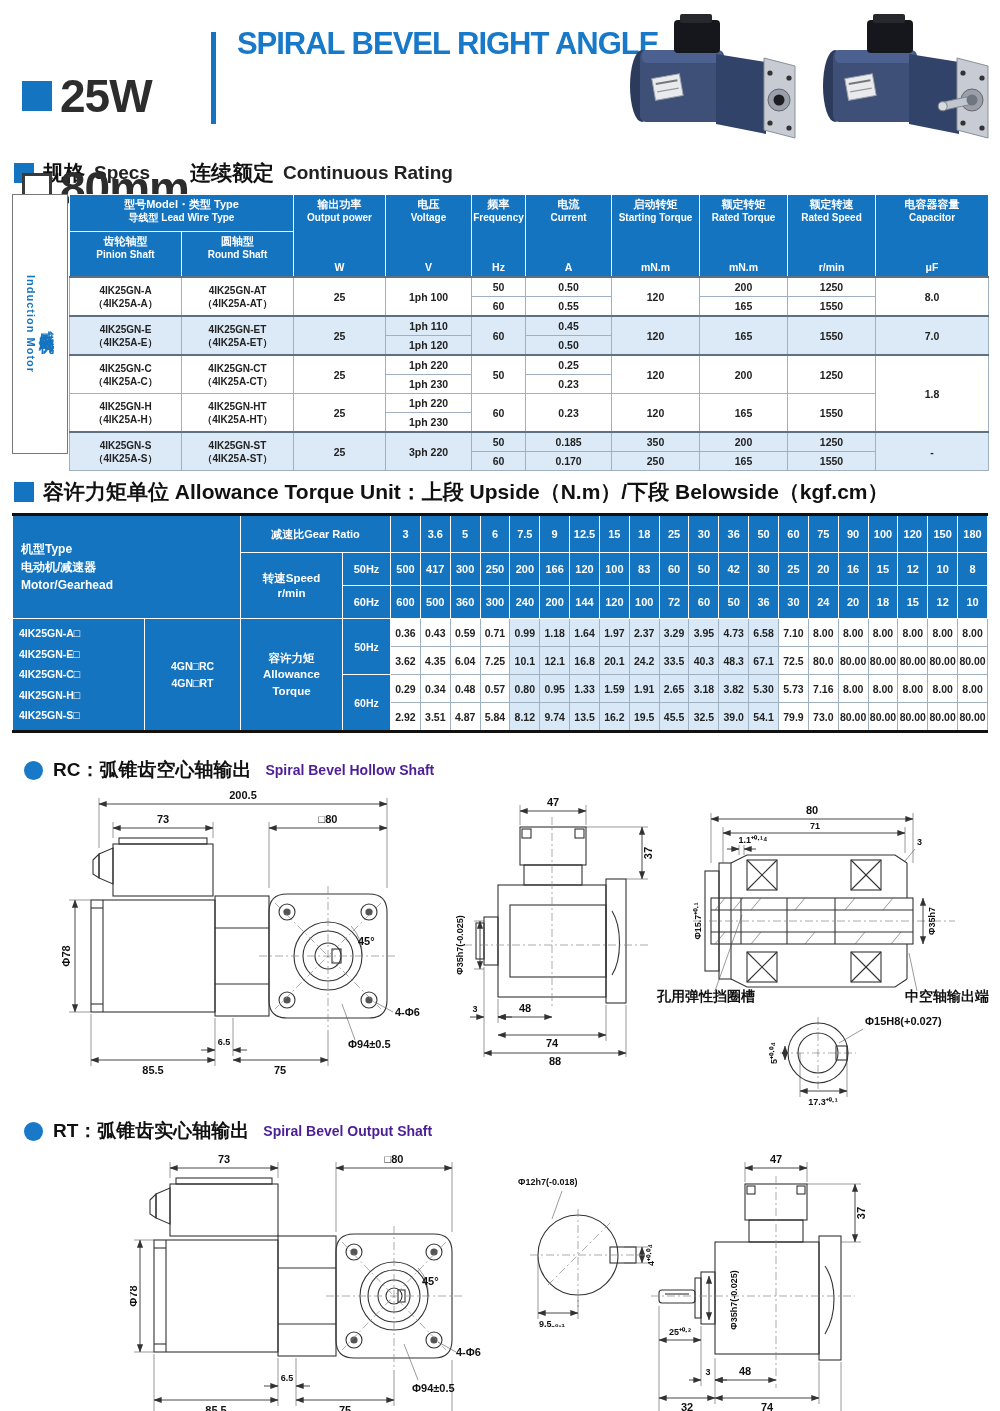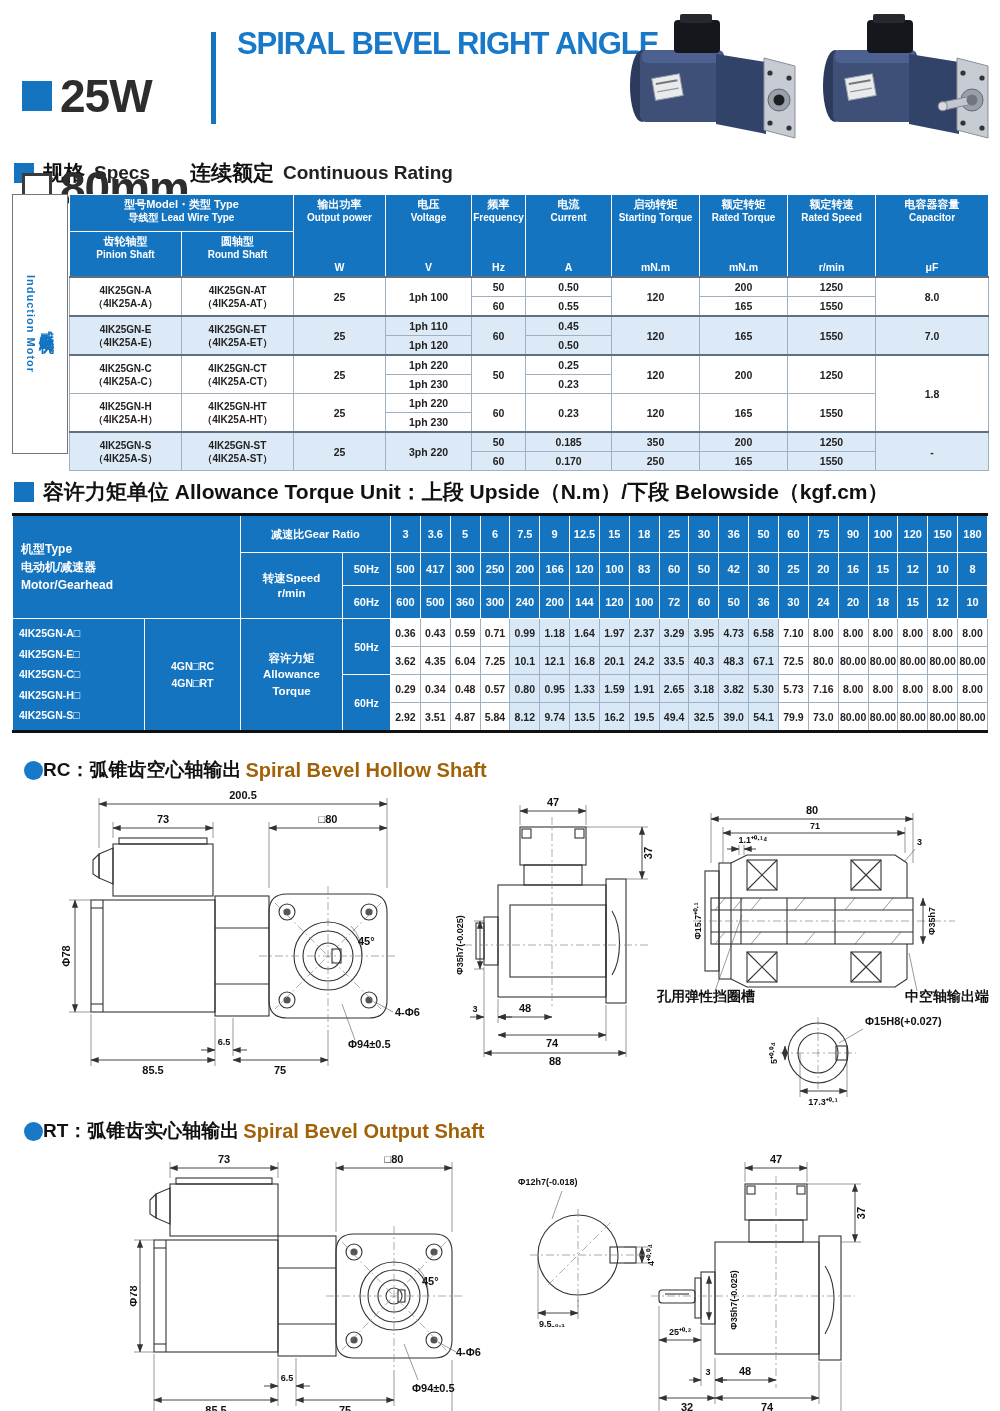--- a/index.html
+++ b/index.html
@@ -19,24 +19,24 @@
   .t-en{font-size:31px;font-weight:bold;color:#1779c8;letter-spacing:-1px;line-height:1.15;}
   .photos{position:absolute;right:6px;top:12px;display:flex;gap:8px;}
   
   .sec{display:flex;align-items:center;gap:9px;margin-left:14px;height:26px;}
   .sq20{width:20px;height:20px;background:#1474bf;flex:0 0 auto;}
   .sec .cn{font-size:21px;font-weight:bold;color:#111;}
   .sec .en{font-size:19px;font-weight:bold;color:#222;}
   .sec .gap{width:22px;}
   .sec1{margin-top:12px;}
   .sec2{margin-top:23px;}
-  .sec-dot{display:flex;align-items:center;margin-left:24px;height:26px;}
+  .sec-dot{display:flex;align-items:center;gap:10px;margin-left:24px;height:26px;}
   .dot{width:19px;height:19px;border-radius:50%;background:#1779c8;flex:0 0 auto;}
   .sec-dot .cn{font-size:19px;font-weight:bold;color:#111;}
-  .sec-dot .en{font-size:20px;font-weight:bold;color:#a16207;margin-left:4px;}
+  .sec-dot .en{font-size:14px;font-weight:bold;color:#4c1d95;margin-left:4px;}
   .sec-rc{margin-top:24px;}
   .sec-rt{margin-top:20px;}
   
   .spec-wrap{position:relative;margin:8px 12px 0;padding-left:57px;height:262px;box-sizing:border-box;}
   .side-label{position:absolute;left:0;top:0;width:56px;height:260px;border:1px solid #777;
               background:#fff;display:flex;align-items:center;justify-content:center;box-sizing:border-box;}
   .side-en{writing-mode:vertical-rl;font-size:11px;font-weight:bold;color:#1474bf;letter-spacing:1px;}
   .side-cn{writing-mode:vertical-rl;text-orientation:upright;font-size:15px;font-weight:bold;color:#1474bf;letter-spacing:2px;}
   table{border-collapse:collapse;table-layout:fixed;}
   .spec{width:919px;border:1.5px solid #333;}
@@ -543,21 +543,21 @@
       <tr>
           <td>2.92</td>
           <td>3.51</td>
           <td>4.87</td>
           <td>5.84</td>
           <td class="shade">8.12</td>
           <td class="shade">9.74</td>
           <td class="shade">13.5</td>
           <td class="shade">16.2</td>
           <td class="shade">19.5</td>
-          <td class="shade">49.4</td>
+          <td class="shade">45.5</td>
           <td class="shade">32.5</td>
           <td class="shade">39.0</td>
           <td class="shade">54.1</td>
           <td>79.9</td>
           <td>73.0</td>
           <td>80.00</td>
           <td>80.00</td>
           <td>80.00</td>
           <td>80.00</td>
           <td>80.00</td>

